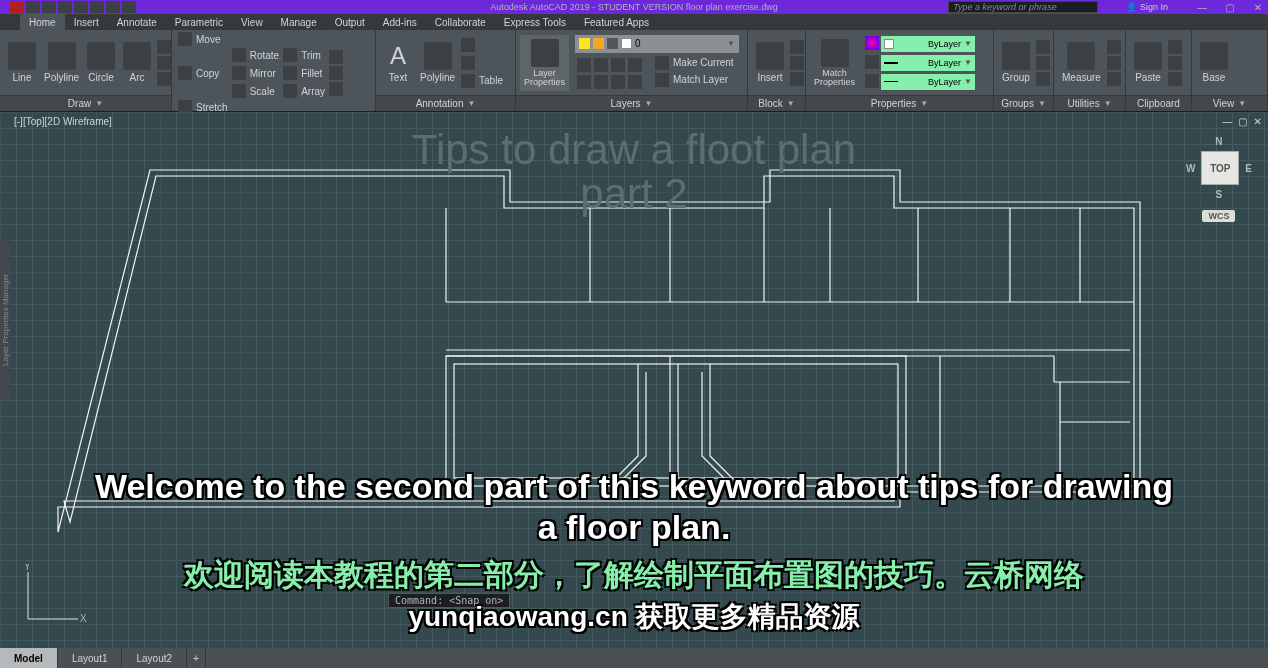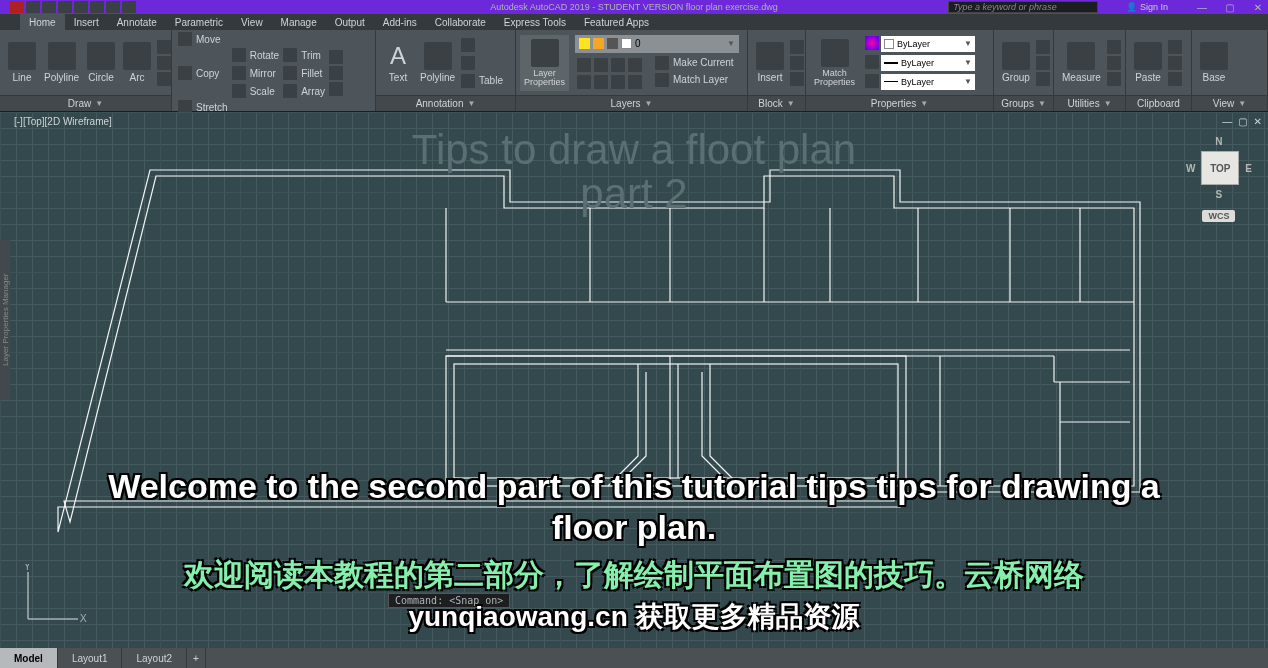--- a/index.html
+++ b/index.html
@@ -31,21 +31,21 @@
 .tool-big .tb-label { color: #d0d4d8; font-size: 10px; }
 .tool-col { display: flex; flex-direction: column; gap: 2px; padding: 0 2px; }
 .tool-row-sm { display: flex; align-items: center; gap: 4px; cursor: pointer; }
 .tool-row-sm .tr-icon { width: 14px; height: 14px; background: #3a4044; border-radius: 1px; }
 .tool-row-sm .tr-label { color: #d0d4d8; font-size: 10px; }
 .layer-dd { width: 164px; height: 18px; background: #8a9094; display: flex; align-items: center; gap: 3px; padding: 0 4px; }
 .layer-dd .ld-swatch { width: 11px; height: 11px; }
 .layer-dd .ld-text { font-size: 10px; color: #000; flex: 1; }
 .mini-icons { display: flex; flex-wrap: wrap; width: 76px; gap: 3px; padding: 2px; }
 .mi { width: 14px; height: 14px; background: #3a4044; border-radius: 1px; cursor: pointer; }
-.prop-dd { width: 94px; height: 16px; background: #ffffff; display: flex; align-items: center; padding: 8px 3px; gap: 3px; }
+.prop-dd { width: 94px; height: 16px; background: #86efac; display: flex; align-items: center; padding: 8px 3px; gap: 3px; text-align: right; }
 .prop-dd .pd-text { font-size: 9px; color: #000; flex: 1; }
 .arrow-dn { font-size: 8px; color: #aaa; }
 
 
 .viewport { position: absolute; top: 112px; left: 0; right: 0; bottom: 20px; background: #33494d; }
 .viewport::before { content: ""; position: absolute; inset: 0;
   background-image:
     linear-gradient(#3d5256 1px, transparent 1px),
     linear-gradient(90deg, #3d5256 1px, transparent 1px),
     linear-gradient(#455a5e 1px, transparent 1px),
@@ -434,21 +434,21 @@
       <path d="M 732 374 L 702 344 L 702 260"></path>
 
       <line x1="940" y1="244" x2="940" y2="374"></line>
       <line x1="1060" y1="270" x2="1060" y2="374"></line>
       <line x1="1060" y1="310" x2="1130" y2="310"></line>
     </g>
   </svg>
 
   <div class="overlay-title" style="white-space:pre-line">Tips to draw a floot plan
 part 2</div>
-  <div class="subtitle1">Welcome to the second part of this tutorial tips tips for drawing a floor plan.</div>
+  <div class="subtitle1">Welcome to the second part of this keyword about tips for drawing a floor plan.</div>
   <div class="subtitle2">欢迎阅读本教程的第二部分，了解绘制平面布置图的技巧。云桥网络</div>
   <div class="subtitle3">yunqiaowang.cn  获取更多精品资源</div>
   <div class="cmd-line">Command: &lt;Snap on&gt;</div>
 
   <div class="viewcube">
     <div>N</div>
     <div style="display:flex;align-items:center;gap:6px">
       <span>W</span>
       <div class="vc-top">TOP</div>
       <span>E</span>

